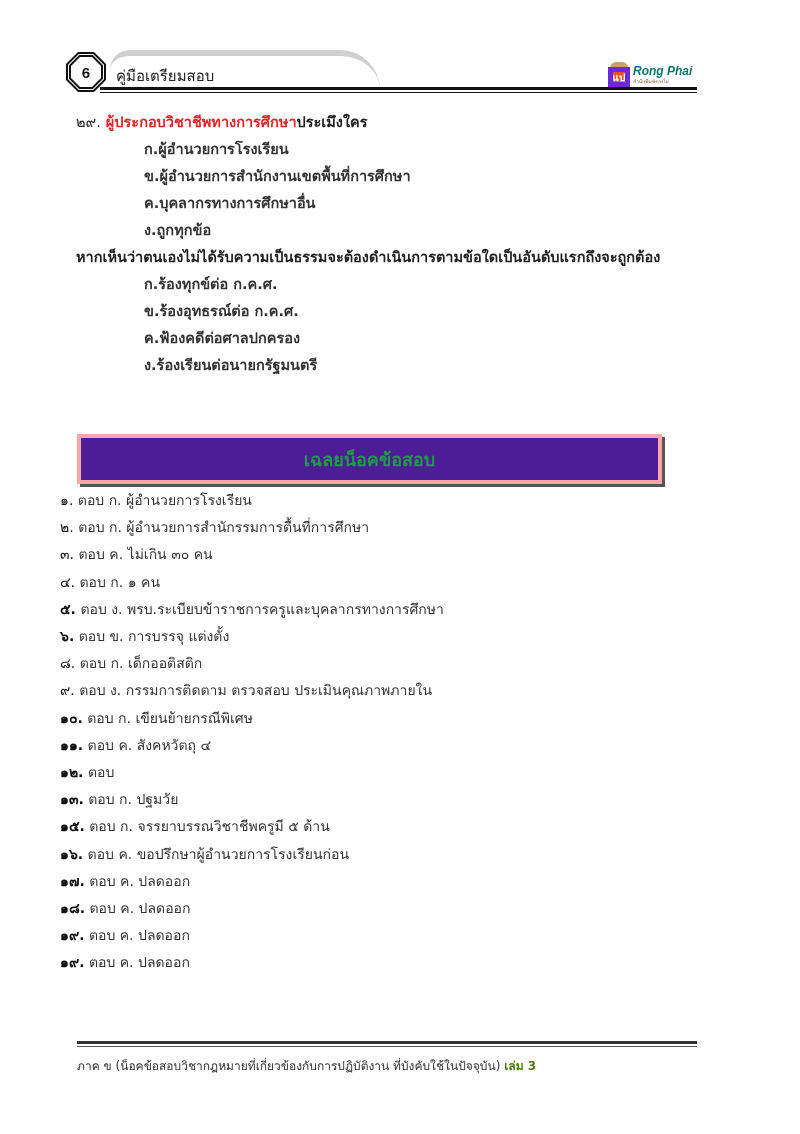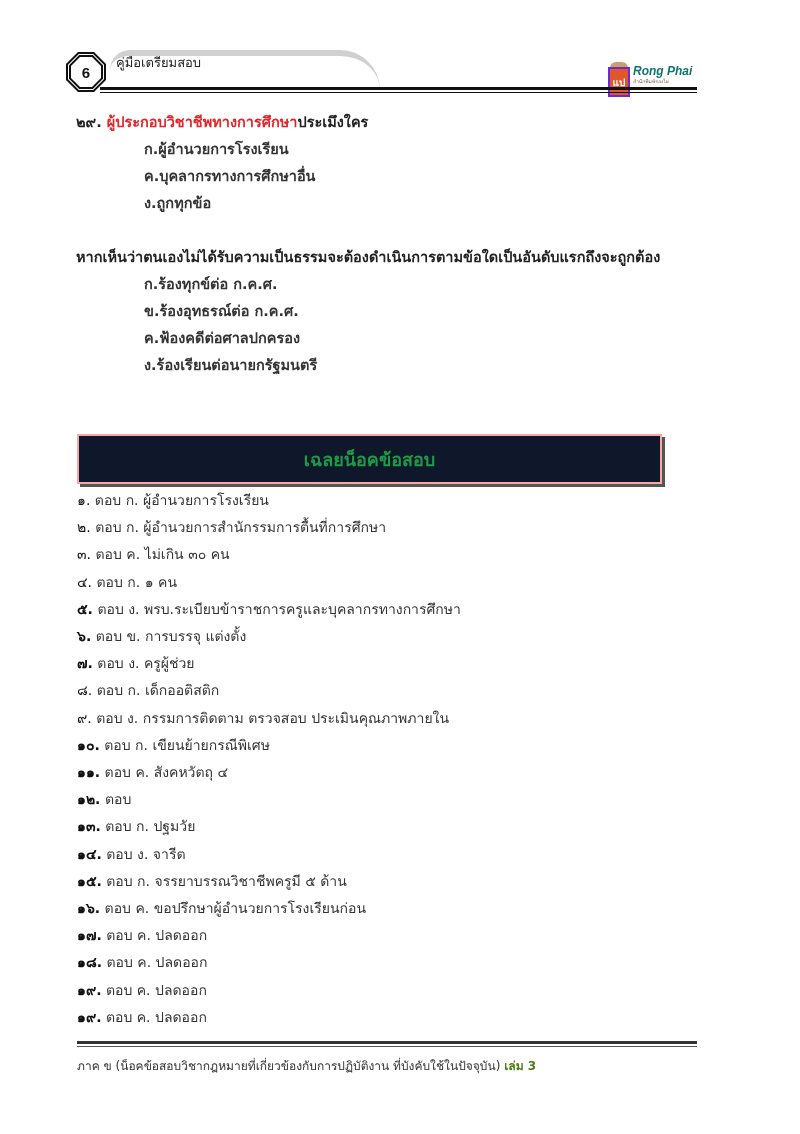--- a/index.html
+++ b/index.html
@@ -24,48 +24,48 @@
   }
   .page-badge-ring {
     position: absolute; left: 2px; top: 2px; width: 36px; height: 36px; background: #fff;
     clip-path: polygon(30% 0,70% 0,100% 30%,100% 70%,70% 100%,30% 100%,0 70%,0 30%);
   }
   .page-badge-ring2 {
     position: absolute; left: 3px; top: 3px; width: 34px; height: 34px; background: #111;
     clip-path: polygon(30% 0,70% 0,100% 30%,100% 70%,70% 100%,30% 100%,0 70%,0 30%);
   }
   .page-number { font-family: "Liberation Sans", sans-serif; font-size: 15px; font-weight: bold; color: #111; }
-  .header-title { position: absolute; left: 116px; top: 52px; font-size: 13px; color: #222; }
+  .header-title { position: absolute; left: 116px; top: 64px; font-size: 15px; color: #222; }
   .header-rule-1 { position: absolute; left: 100px; top: 87px; width: 597px; height: 3px; background: #111; }
   .header-rule-2 { position: absolute; left: 100px; top: 92px; width: 597px; height: 1px; background: #111; }
 
   .logo { position: absolute; left: 608px; top: 62px; width: 100px; height: 24px; }
-  .logo-mark { position: absolute; left: 0; top: 5px; width: 22px; height: 30px; background: #e2572a; border: 2px solid #6d28d9;
+  .logo-mark { position: absolute; left: 0; top: 5px; width: 22px; height: 20px; background: #e2572a; border: 5px solid #6d28d9;
     display:flex; align-items:center; justify-content:center; color:#fff; font-size:10px; font-weight:bold; font-family:"Liberation Sans", sans-serif; }
   .logo-roof { position: absolute; left: 2px; top: 0; width: 18px; height: 6px; background: #c9a06a; border-radius: 6px 6px 0 0; }
   .logo-text { position: absolute; left: 25px; top: 2px; font-family: "Liberation Sans", sans-serif; font-style: italic; font-weight: bold; font-size: 12px; color: #0f766e; }
   .logo-sub { position: absolute; left: 25px; top: 15px; font-size: 5px; color: #7a5a3a; white-space: nowrap; }
 
   
   .q-block { position: absolute; left: 76px; font-size: 14.5px; line-height: 27px; color: #222; }
   .q-line { white-space: nowrap; font-weight: bold; }
-  .q-num { font-weight: bold; }
+  .q-num { font-weight: normal; }
   .q-red { color: #e0262b; font-weight: bold; }
   .option { padding-left: 68px; white-space: nowrap; font-weight: bold; color: #333; }
 
   
   .answer-box {
     position: absolute; left: 77px; top: 434px; width: 585px; height: 50px;
-    border: 2px solid #fca5a5; box-shadow: 3px 3px 0 #555;
-    display: flex; align-items: center; justify-content: center; background: #0f172a;
+    border: 4px solid #fca5a5; box-shadow: 3px 3px 0 #555;
+    display: flex; align-items: center; justify-content: center; background: #4c1d95;
   }
   .answer-title { font-size: 18px; color: #1f9a47; font-weight: bold; }
 
   
-  .answers { position: absolute; left: 77px; top: 487px; font-size: 14px; line-height: 27.2px; color: #333; }
+  .answers { position: absolute; left: 60px; top: 487px; font-size: 14px; line-height: 27.2px; color: #333; }
   .answer-item { white-space: nowrap; }
   .answer-num { color: #111; }
   .answer-num.bold { font-weight: bold; }
 
   
   .footer-rule-1 { position: absolute; left: 77px; top: 1041px; width: 620px; height: 3px; background: #333; }
   .footer-rule-2 { position: absolute; left: 77px; top: 1046px; width: 620px; height: 1px; background: #555; }
   .footer-text { position: absolute; left: 77px; top: 1056px; font-size: 12px; color: #333; white-space: nowrap; }
   .footer-vol { font-weight: bold; color: #4d7c0f; }
 </style>
@@ -91,20 +91,21 @@
   <div class="header-rule-1"></div>
   <div class="header-rule-2"></div>
 </div>
 
 <div class="q-block" style="top:109px;">
   <div class="q-line">
     <span class="q-num">๒๙.</span>
     <span class="q-red">ผู้ประกอบวิชาชีพทางการศึกษา</span><span>ประเมึงใคร</span>
   </div>
   <div class="option">ก.ผู้อำนวยการโรงเรียน</div>
+  <div class="option">ข.ผู้อำนวยการสำนักงานเขตพื้นที่การศึกษา</div>
   <div class="option">ค.บุคลากรทางการศึกษาอื่น</div>
   <div class="option">ง.ถูกทุกข้อ</div>
 </div>
 
 <div class="q-block" style="top:244px;">
   <div class="q-line">หากเห็นว่าตนเองไม่ได้รับความเป็นธรรมจะต้องดำเนินการตามข้อใดเป็นอันดับแรกถึงจะถูกต้อง</div>
   <div class="option">ก.ร้องทุกข์ต่อ ก.ค.ศ.</div>
   <div class="option">ข.ร้องอุทธรณ์ต่อ ก.ค.ศ.</div>
   <div class="option">ค.ฟ้องคดีต่อศาลปกครอง</div>
   <div class="option">ง.ร้องเรียนต่อนายกรัฐมนตรี</div>
@@ -114,28 +115,26 @@
   <span class="answer-title">เฉลยน็อคข้อสอบ</span>
 </div>
 
 <div class="answers">
   <div class="answer-item"><span class="answer-num">๑.</span> <span>ตอบ ก. ผู้อำนวยการโรงเรียน</span></div>
   <div class="answer-item"><span class="answer-num">๒.</span> <span>ตอบ ก. ผู้อำนวยการสำนักรรมการตื้นที่การศึกษา</span></div>
   <div class="answer-item"><span class="answer-num">๓.</span> <span>ตอบ ค. ไม่เกิน ๓๐ คน</span></div>
   <div class="answer-item"><span class="answer-num">๔.</span> <span>ตอบ ก. ๑ คน</span></div>
   <div class="answer-item"><span class="answer-num bold">๕.</span> <span>ตอบ ง. พรบ.ระเบียบข้าราชการครูและบุคลากรทางการศึกษา</span></div>
   <div class="answer-item"><span class="answer-num bold">๖.</span> <span>ตอบ ข. การบรรจุ แต่งตั้ง</span></div>
-  <div class="answer-item"><span class="answer-num bold">๗.</span> <span>ตอบ ง. ครูผู้ช่วย</span></div>
   <div class="answer-item"><span class="answer-num">๘.</span> <span>ตอบ ก. เด็กออติสติก</span></div>
   <div class="answer-item"><span class="answer-num">๙.</span> <span>ตอบ ง. กรรมการติดตาม ตรวจสอบ ประเมินคุณภาพภายใน</span></div>
   <div class="answer-item"><span class="answer-num bold">๑๐.</span> <span>ตอบ ก. เขียนย้ายกรณีพิเศษ</span></div>
   <div class="answer-item"><span class="answer-num bold">๑๑.</span> <span>ตอบ ค. สังคหวัตถุ ๔</span></div>
   <div class="answer-item"><span class="answer-num bold">๑๒.</span> <span>ตอบ</span></div>
   <div class="answer-item"><span class="answer-num bold">๑๓.</span> <span>ตอบ ก. ปฐมวัย</span></div>
-  <div class="answer-item"><span class="answer-num bold">๑๔.</span> <span>ตอบ ง. จารีต</span></div>
   <div class="answer-item"><span class="answer-num bold">๑๕.</span> <span>ตอบ ก. จรรยาบรรณวิชาชีพครูมี ๕ ด้าน</span></div>
   <div class="answer-item"><span class="answer-num bold">๑๖.</span> <span>ตอบ ค. ขอปรึกษาผู้อำนวยการโรงเรียนก่อน</span></div>
   <div class="answer-item"><span class="answer-num bold">๑๗.</span> <span>ตอบ ค. ปลดออก</span></div>
   <div class="answer-item"><span class="answer-num bold">๑๘.</span> <span>ตอบ ค. ปลดออก</span></div>
   <div class="answer-item"><span class="answer-num bold">๑๙.</span> <span>ตอบ ค. ปลดออก</span></div>
   <div class="answer-item"><span class="answer-num bold">๑๙.</span> <span>ตอบ ค. ปลดออก</span></div>
 </div>
 
 <div class="footer-rule-1"></div>
 <div class="footer-rule-2"></div>

